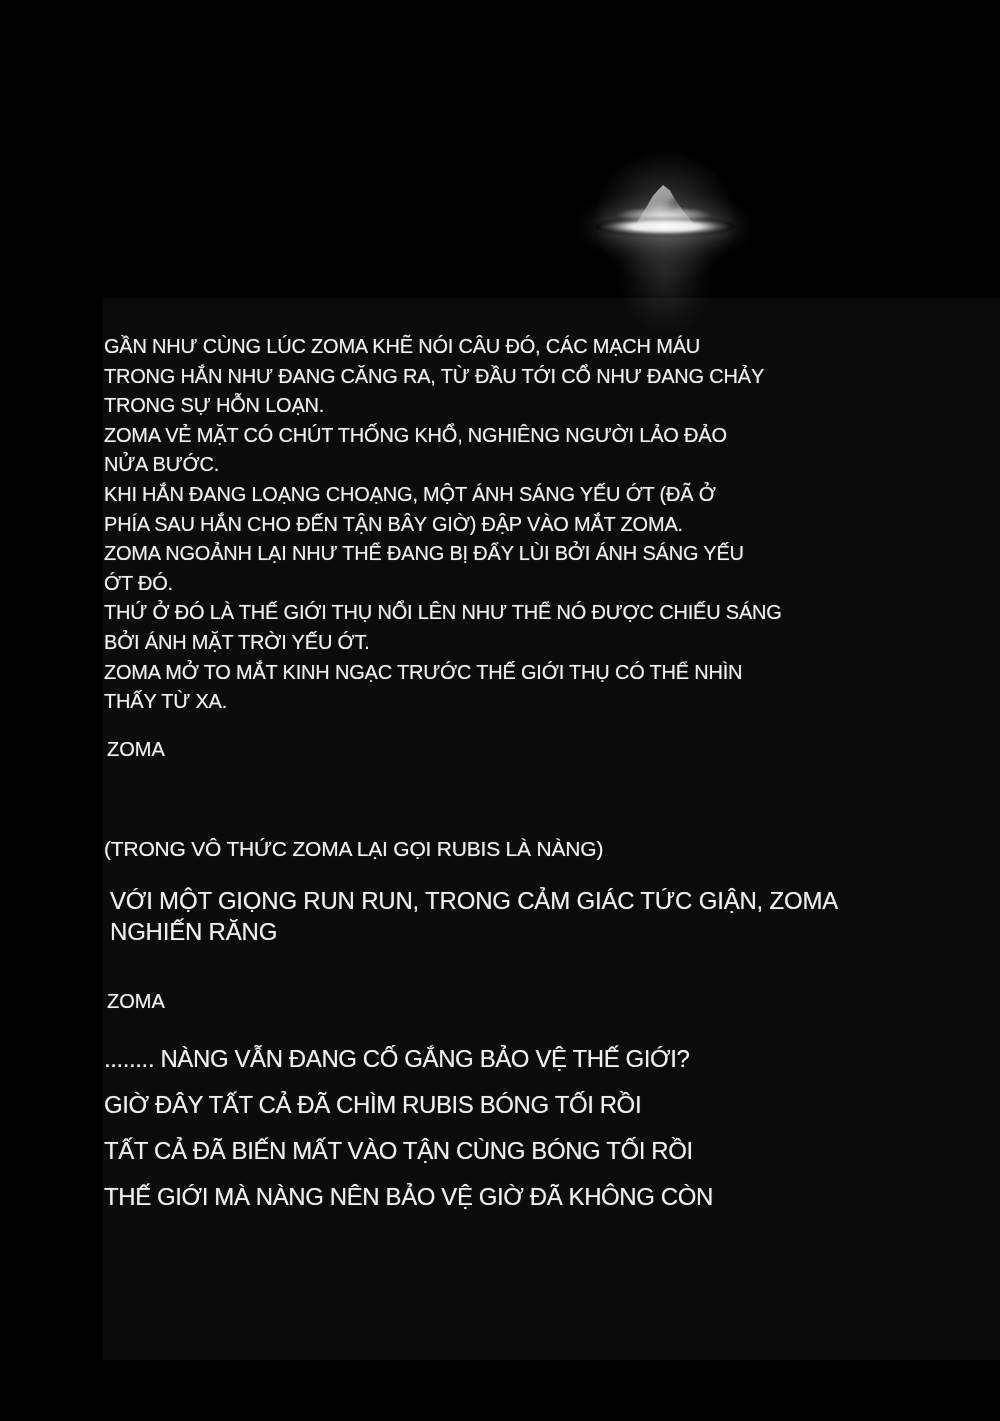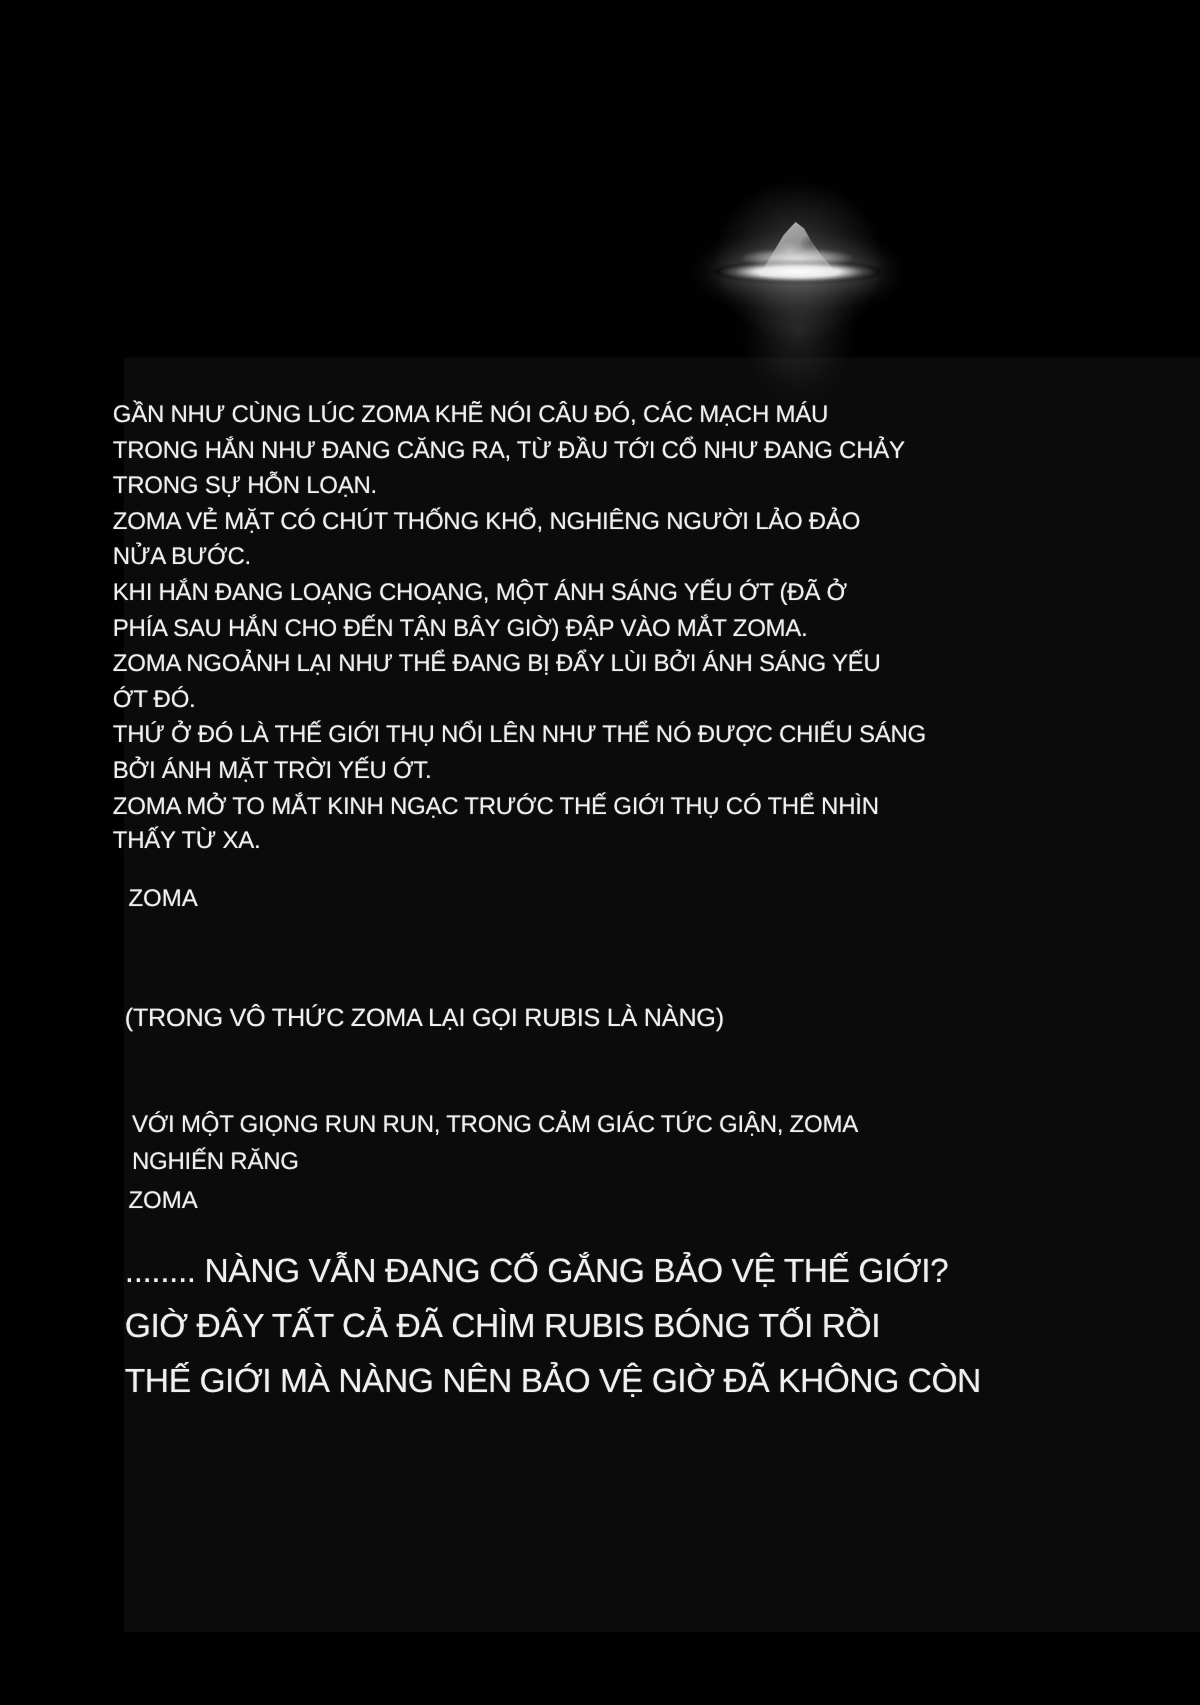--- a/index.html
+++ b/index.html
@@ -44,27 +44,27 @@
   }
   .base-glow {
     position: absolute; left: 76px; top: 117px; width: 138px; height: 19px;
     background: radial-gradient(closest-side, #ffffff, #e8e8e8 50%, rgba(170,170,170,0.4) 78%, rgba(0,0,0,0));
     border-radius: 50%;
     filter: blur(0.8px);
     box-shadow: 0 0 22px 5px rgba(210,210,210,0.30);
   }
   
   .txt { position: absolute; white-space: pre; text-shadow: 0 0 1px rgba(255,255,255,0.45); }
-  .narr1 { left: 94px; top: 332px; font-size: 20px; line-height: 29.6px; letter-spacing: -0.2px; }
+  .narr1 { left: 104px; top: 332px; font-size: 20px; line-height: 29.6px; letter-spacing: -0.2px; }
   .speaker-1 { left: 107px; top: 738px; font-size: 20px; }
   .big-line { left: 108px; top: 788px; font-size: 34px; letter-spacing: 0.2px; }
   .note-line { left: 104px; top: 837px; font-size: 21px; letter-spacing: -0.2px; }
-  .narr2 { left: 110px; top: 886px; font-size: 20px; line-height: 30.6px; letter-spacing: -0.2px; margin-top: 36px; }
+  .narr2 { left: 110px; top: 886px; font-size: 24px; line-height: 30.6px; letter-spacing: -0.2px; }
   .speaker-2 { left: 107px; top: 990px; font-size: 20px; }
-  .dlg2 { left: 104px; top: 1036px; font-size: 28px; line-height: 46px; letter-spacing: -0.4px; }
+  .dlg2 { left: 104px; top: 1036px; font-size: 24px; line-height: 46px; letter-spacing: -0.4px; }
 </style>
 </head>
 <body>
 
 <div class="page">
 
   <div class="panel"></div>
 
   <div class="artwork">
     <div class="halo"></div>
@@ -77,15 +77,15 @@
 
   <div class="txt speaker-1">ZOMA</div>
 
 
   <div class="txt note-line">(TRONG VÔ THỨC ZOMA LẠI GỌI RUBIS LÀ NÀNG)</div>
 
   <div class="txt narr2"><div>VỚI MỘT GIỌNG RUN RUN, TRONG CẢM GIÁC TỨC GIẬN, ZOMA</div><div>NGHIẾN RĂNG</div></div>
 
   <div class="txt speaker-2">ZOMA</div>
 
-  <div class="txt dlg2"><div>........ NÀNG VẪN ĐANG CỐ GẮNG BẢO VỆ THẾ GIỚI?</div><div>GIỜ ĐÂY TẤT CẢ ĐÃ CHÌM RUBIS BÓNG TỐI RỒI</div><div>THẾ GIỚI MÀ NÀNG NÊN BẢO VỆ GIỜ ĐÃ KHÔNG CÒN</div></div>
+  <div class="txt dlg2"><div>........ NÀNG VẪN ĐANG CỐ GẮNG BẢO VỆ THẾ GIỚI?</div><div>GIỜ ĐÂY TẤT CẢ ĐÃ CHÌM RUBIS BÓNG TỐI RỒI</div><div>TẤT CẢ ĐÃ BIẾN MẤT VÀO TẬN CÙNG BÓNG TỐI RỒI</div><div>THẾ GIỚI MÀ NÀNG NÊN BẢO VỆ GIỜ ĐÃ KHÔNG CÒN</div></div>
 
 </div>
 
 </body></html>

